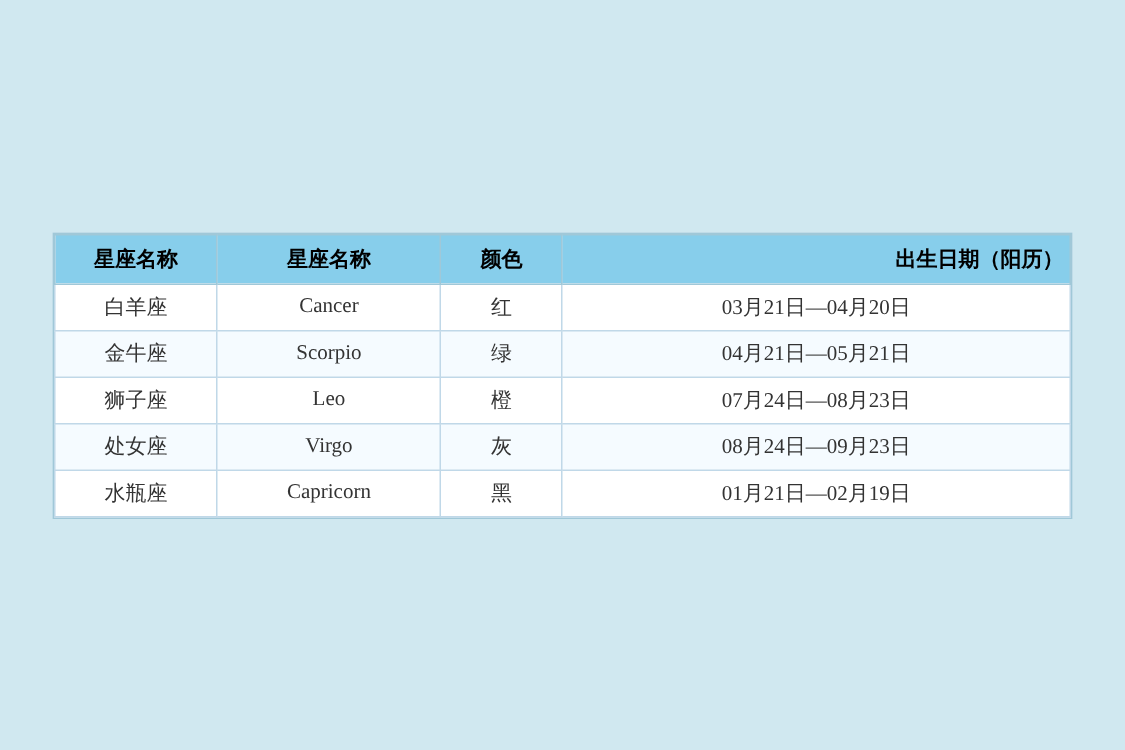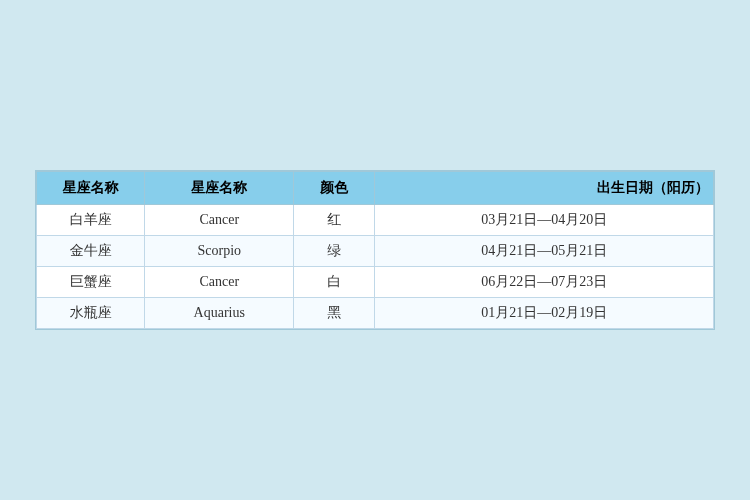--- a/index.html
+++ b/index.html
@@ -78,26 +78,32 @@
           <td>红</td>
           <td>03月21日—04月20日</td>
         </tr>
         <tr>
           <td>金牛座</td>
           <td>Scorpio</td>
           <td>绿</td>
           <td>04月21日—05月21日</td>
         </tr>
         <tr>
-          <td>巨蟹座</td>
-          <td>Cancer</td>
-          <td>白</td>
-          <td>06月22日—07月23日</td>
+          <td>狮子座</td>
+          <td>Leo</td>
+          <td>橙</td>
+          <td>07月24日—08月23日</td>
+        </tr>
+        <tr>
+          <td>处女座</td>
+          <td>Virgo</td>
+          <td>灰</td>
+          <td>08月24日—09月23日</td>
         </tr>
         <tr>
           <td>水瓶座</td>
-          <td>Aquarius</td>
+          <td>Capricorn</td>
           <td>黑</td>
           <td>01月21日—02月19日</td>
         </tr>
       </tbody>
   </table>
 </div>
 
 </body></html>

